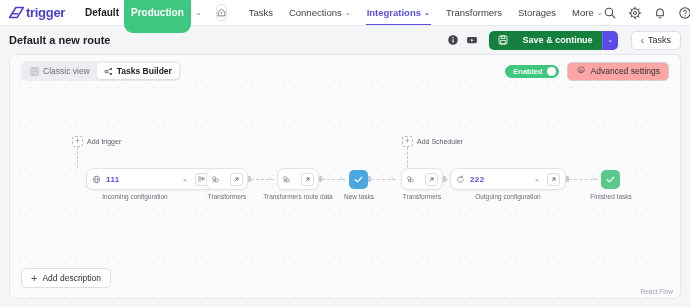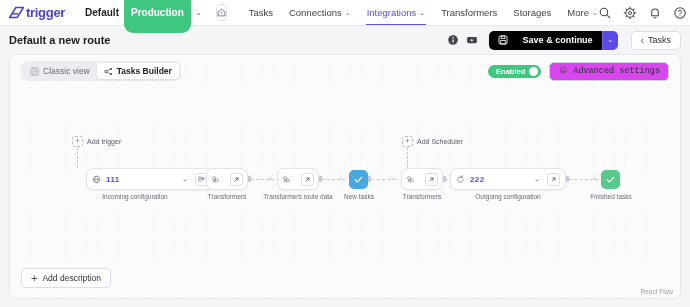--- a/index.html
+++ b/index.html
@@ -41,40 +41,40 @@
     margin-left: 14px; width: 17px; height: 17px;
     border: 1px solid #dcdee5; border-radius: 5px;
     display: flex; align-items: center; justify-content: center;
   }
 
   .navlinks { display: flex; align-items: center; gap: 16px; margin-left: 22px; height: 100%; }
   .navlink {
     font-size: 9.5px; color: #3d3f47; display: flex; align-items: center; gap: 3px;
     height: 100%; position: relative; cursor: pointer;
   }
-  .navlink.active { color: #5a4fe0; font-weight: 400; }
+  .navlink.active { color: #5a4fe0; font-weight: 700; }
   .navlink.active::after {
     content: ""; position: absolute; left: -1px; right: -1px; bottom: 0;
     height: 1.5px; background: #5a4fe0;
   }
 
   .nav-icons { margin-left: auto; display: flex; align-items: center; gap: 11px; }
   .nav-icon { width: 14px; height: 14px; display: block; cursor: pointer; }
 
   
   .pagehead {
     height: 28px; background: #f4f5f7;
     display: flex; align-items: center; padding: 0 9px;
   }
   .page-title { font-size: 11px; font-weight: 700; color: #1c1d21; }
   .head-actions { margin-left: auto; display: flex; align-items: center; gap: 7px; }
   .mini-icon-btn { width: 12px; height: 12px; display: block; cursor: pointer; }
   .btn-save {
     display: flex; align-items: center; gap: 15px;
-    background: #000000; color: #fff;
+    background: #15803d; color: #fff;
     font-size: 9px; font-weight: 600;
     height: 19px; padding: 0 9px;
     border: none; border-top-left-radius: 5px; border-bottom-left-radius: 5px;
     cursor: pointer;
   }
   .btn-save-caret {
     background: #5b4ae6; width: 16px; height: 19px;
     border: none; border-left: 1px solid #7365ec;
     border-top-right-radius: 5px; border-bottom-right-radius: 5px;
     display: flex; align-items: center; justify-content: center;
@@ -125,23 +125,23 @@
   .toolbar-right { margin-left: auto; display: flex; align-items: center; gap: 8px; }
   .toggle-enabled {
     display: flex; align-items: center; gap: 4px;
     background: #3fc77f; border-radius: 10px;
     padding: 2px 3px 2px 8px; cursor: pointer; margin-left: 48px;
   }
   .toggle-enabled span { font-size: 7.5px; color: #fff; font-weight: 600; }
   .toggle-knob { width: 9px; height: 9px; border-radius: 50%; background: #fff; }
   .btn-adv {
     display: flex; align-items: center; gap: 5px;
-    background: #d946ef; border: 1px solid #cfd2db; border-radius: 5px;
+    background: #fca5a5; border: 1px solid #cfd2db; border-radius: 5px;
     font-size: 8.5px; color: #2e3038; font-weight: 500;
-    height: 19px; padding: 0 8px; cursor: pointer; font-family: Liberation Mono, monospace;
+    height: 19px; padding: 0 8px; cursor: pointer;
   }
 
   
   .flow { position: absolute; inset: 0; z-index: 3; }
 
   .ghost-btn {
     position: absolute; display: flex; align-items: center; gap: 4px;
     cursor: pointer;
   }
   .ghost-plus {

